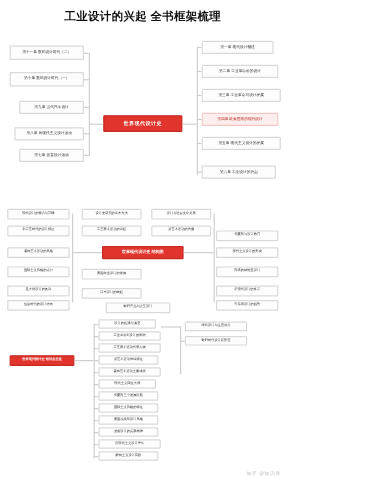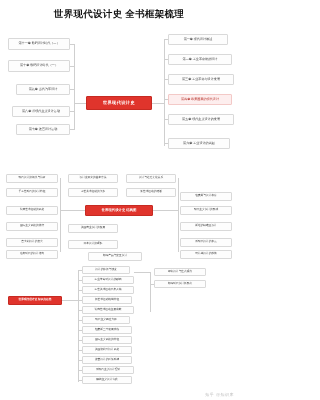--- a/index.html
+++ b/index.html
@@ -45,21 +45,21 @@
   .footer{
     position:absolute;right:4px;bottom:3px;
     font-size:4px;color:#bdbdbd;letter-spacing:.5px;
   }
 </style>
 </head>
 <body>
 
 <div class="page">
 
-  <div class="title">世界现代设计史  全书框架梳理</div>
+  <div class="title">工业设计的兴起  全书框架梳理</div>
 
   <div>
 
     <div class="node red center" style="left:86px;top:96px;width:66px;height:14px;">世界现代设计史</div>
 
     <div class="line vline" style="left:74px;top:44px;height:86px;"></div>
     <div class="line hline" style="left:74px;top:103px;width:12px;"></div>
 
     <div class="node" style="left:8px;top:38px;width:62px;height:12px;">第十一章 数码设计时代（二）</div>
     <div class="line hline" style="left:70px;top:44px;width:4px;"></div>

